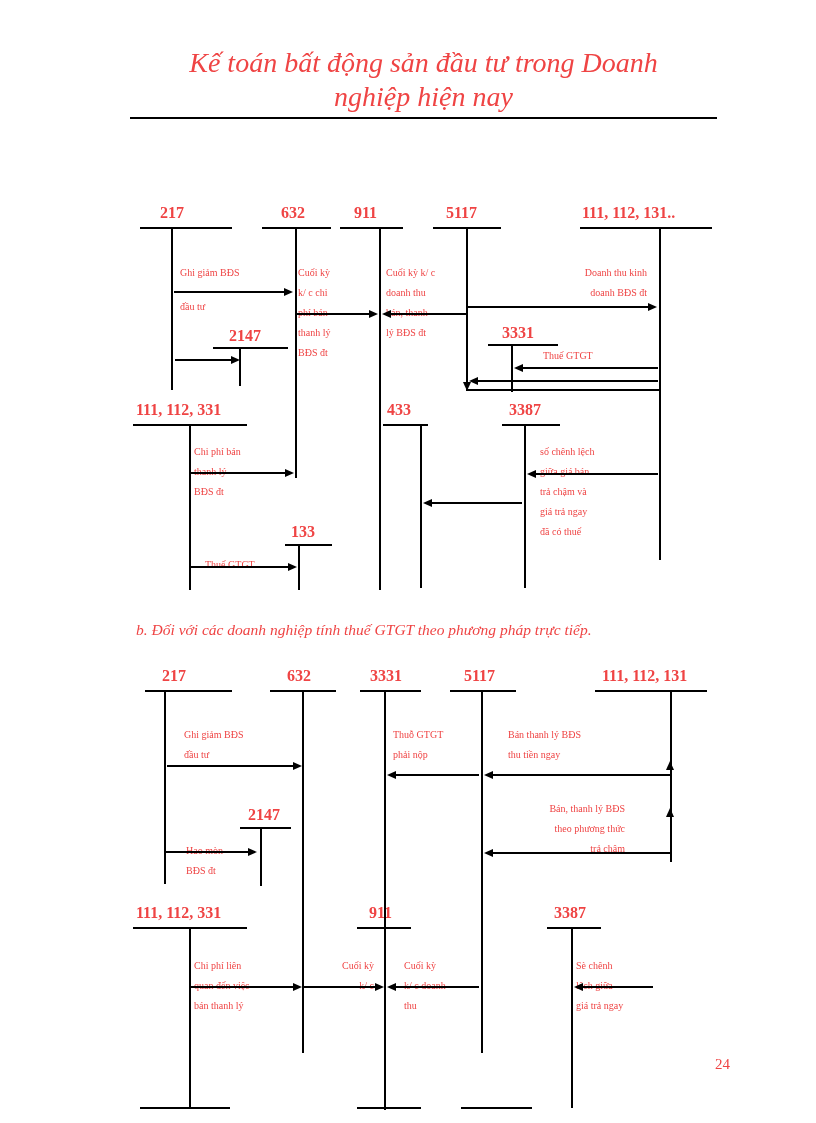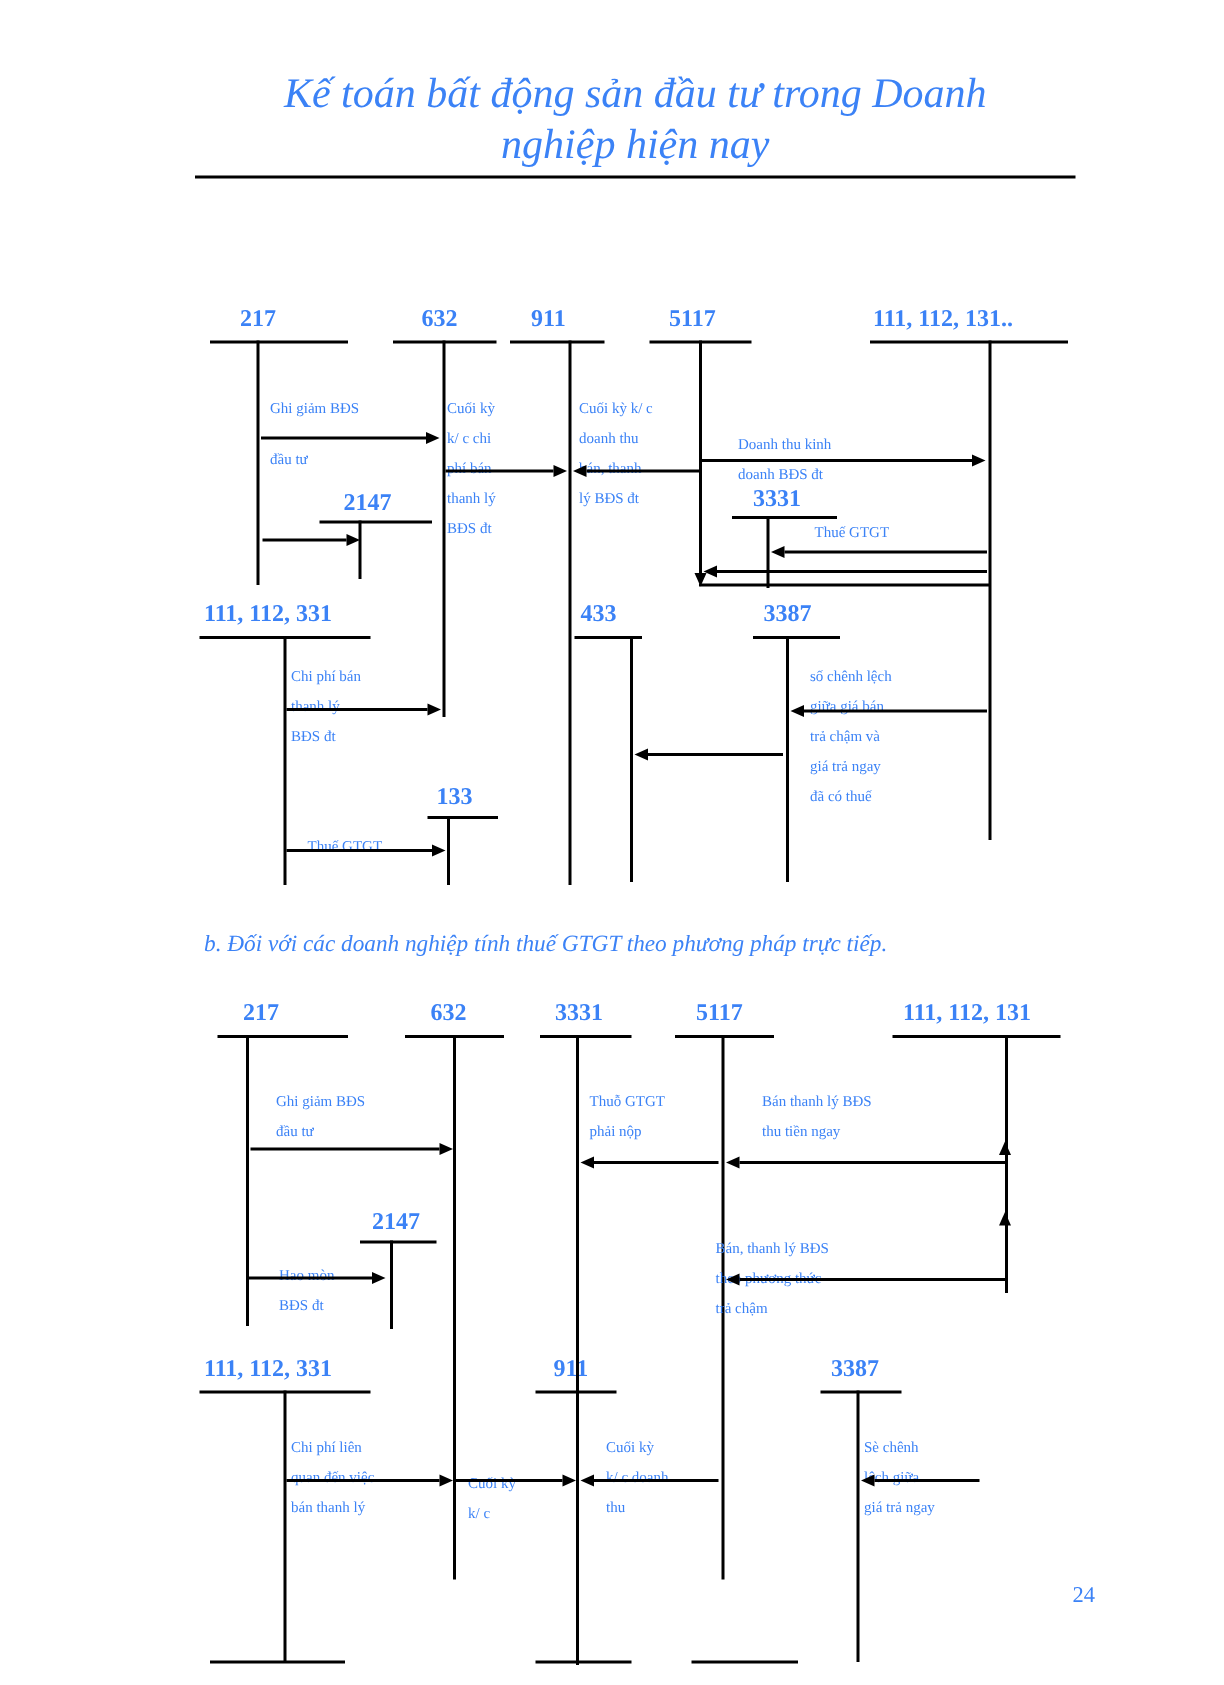--- a/index.html
+++ b/index.html
@@ -1,22 +1,22 @@
 <!DOCTYPE html>
 <html><head>
 <meta charset="utf-8">
 <style>
   * { margin:0; padding:0; box-sizing:border-box; }
   body { background:#ffffff; font-family:"Liberation Serif", serif; }
-  .page { position:relative; width:816px; height:1123px; background:#fff; overflow:hidden; color:#3b82f6; }
+  .page { position:relative; width:816px; height:1123px; background:#fff; overflow:hidden; color:#ef4444; }
   .hline { position:absolute; height:2px; background:#000; }
   .vline { position:absolute; width:2px; background:#000; }
   .acct { position:absolute; font-weight:700; font-size:16px; line-height:20px; white-space:nowrap; }
   .lbl  { position:absolute; font-size:10px; line-height:20px; white-space:pre-line; }
-  .ctr  { text-align:left;margin-top:24px; }
+  .ctr  { text-align:right; }
   .tri  { position:absolute; width:0; height:0; }
   .tri-r { border-top:4px solid transparent; border-bottom:4px solid transparent; border-left:9px solid #000; }
   .tri-l { border-top:4px solid transparent; border-bottom:4px solid transparent; border-right:9px solid #000; }
   .tri-u { border-left:4px solid transparent; border-right:4px solid transparent; border-bottom:9px solid #000; }
   .tri-d { border-left:4px solid transparent; border-right:4px solid transparent; border-top:9px solid #000; }
   .title { position:absolute; left:130px; top:46px; width:587px; text-align:center;
            font-style:italic; font-size:28px; line-height:34px; white-space:pre-line; }
   .section-b { position:absolute; left:136px; top:621px; font-style:italic; font-size:15.5px; white-space:nowrap; }
   .pagenum { position:absolute; left:715px; top:1056px; font-size:15px; }
 </style>

